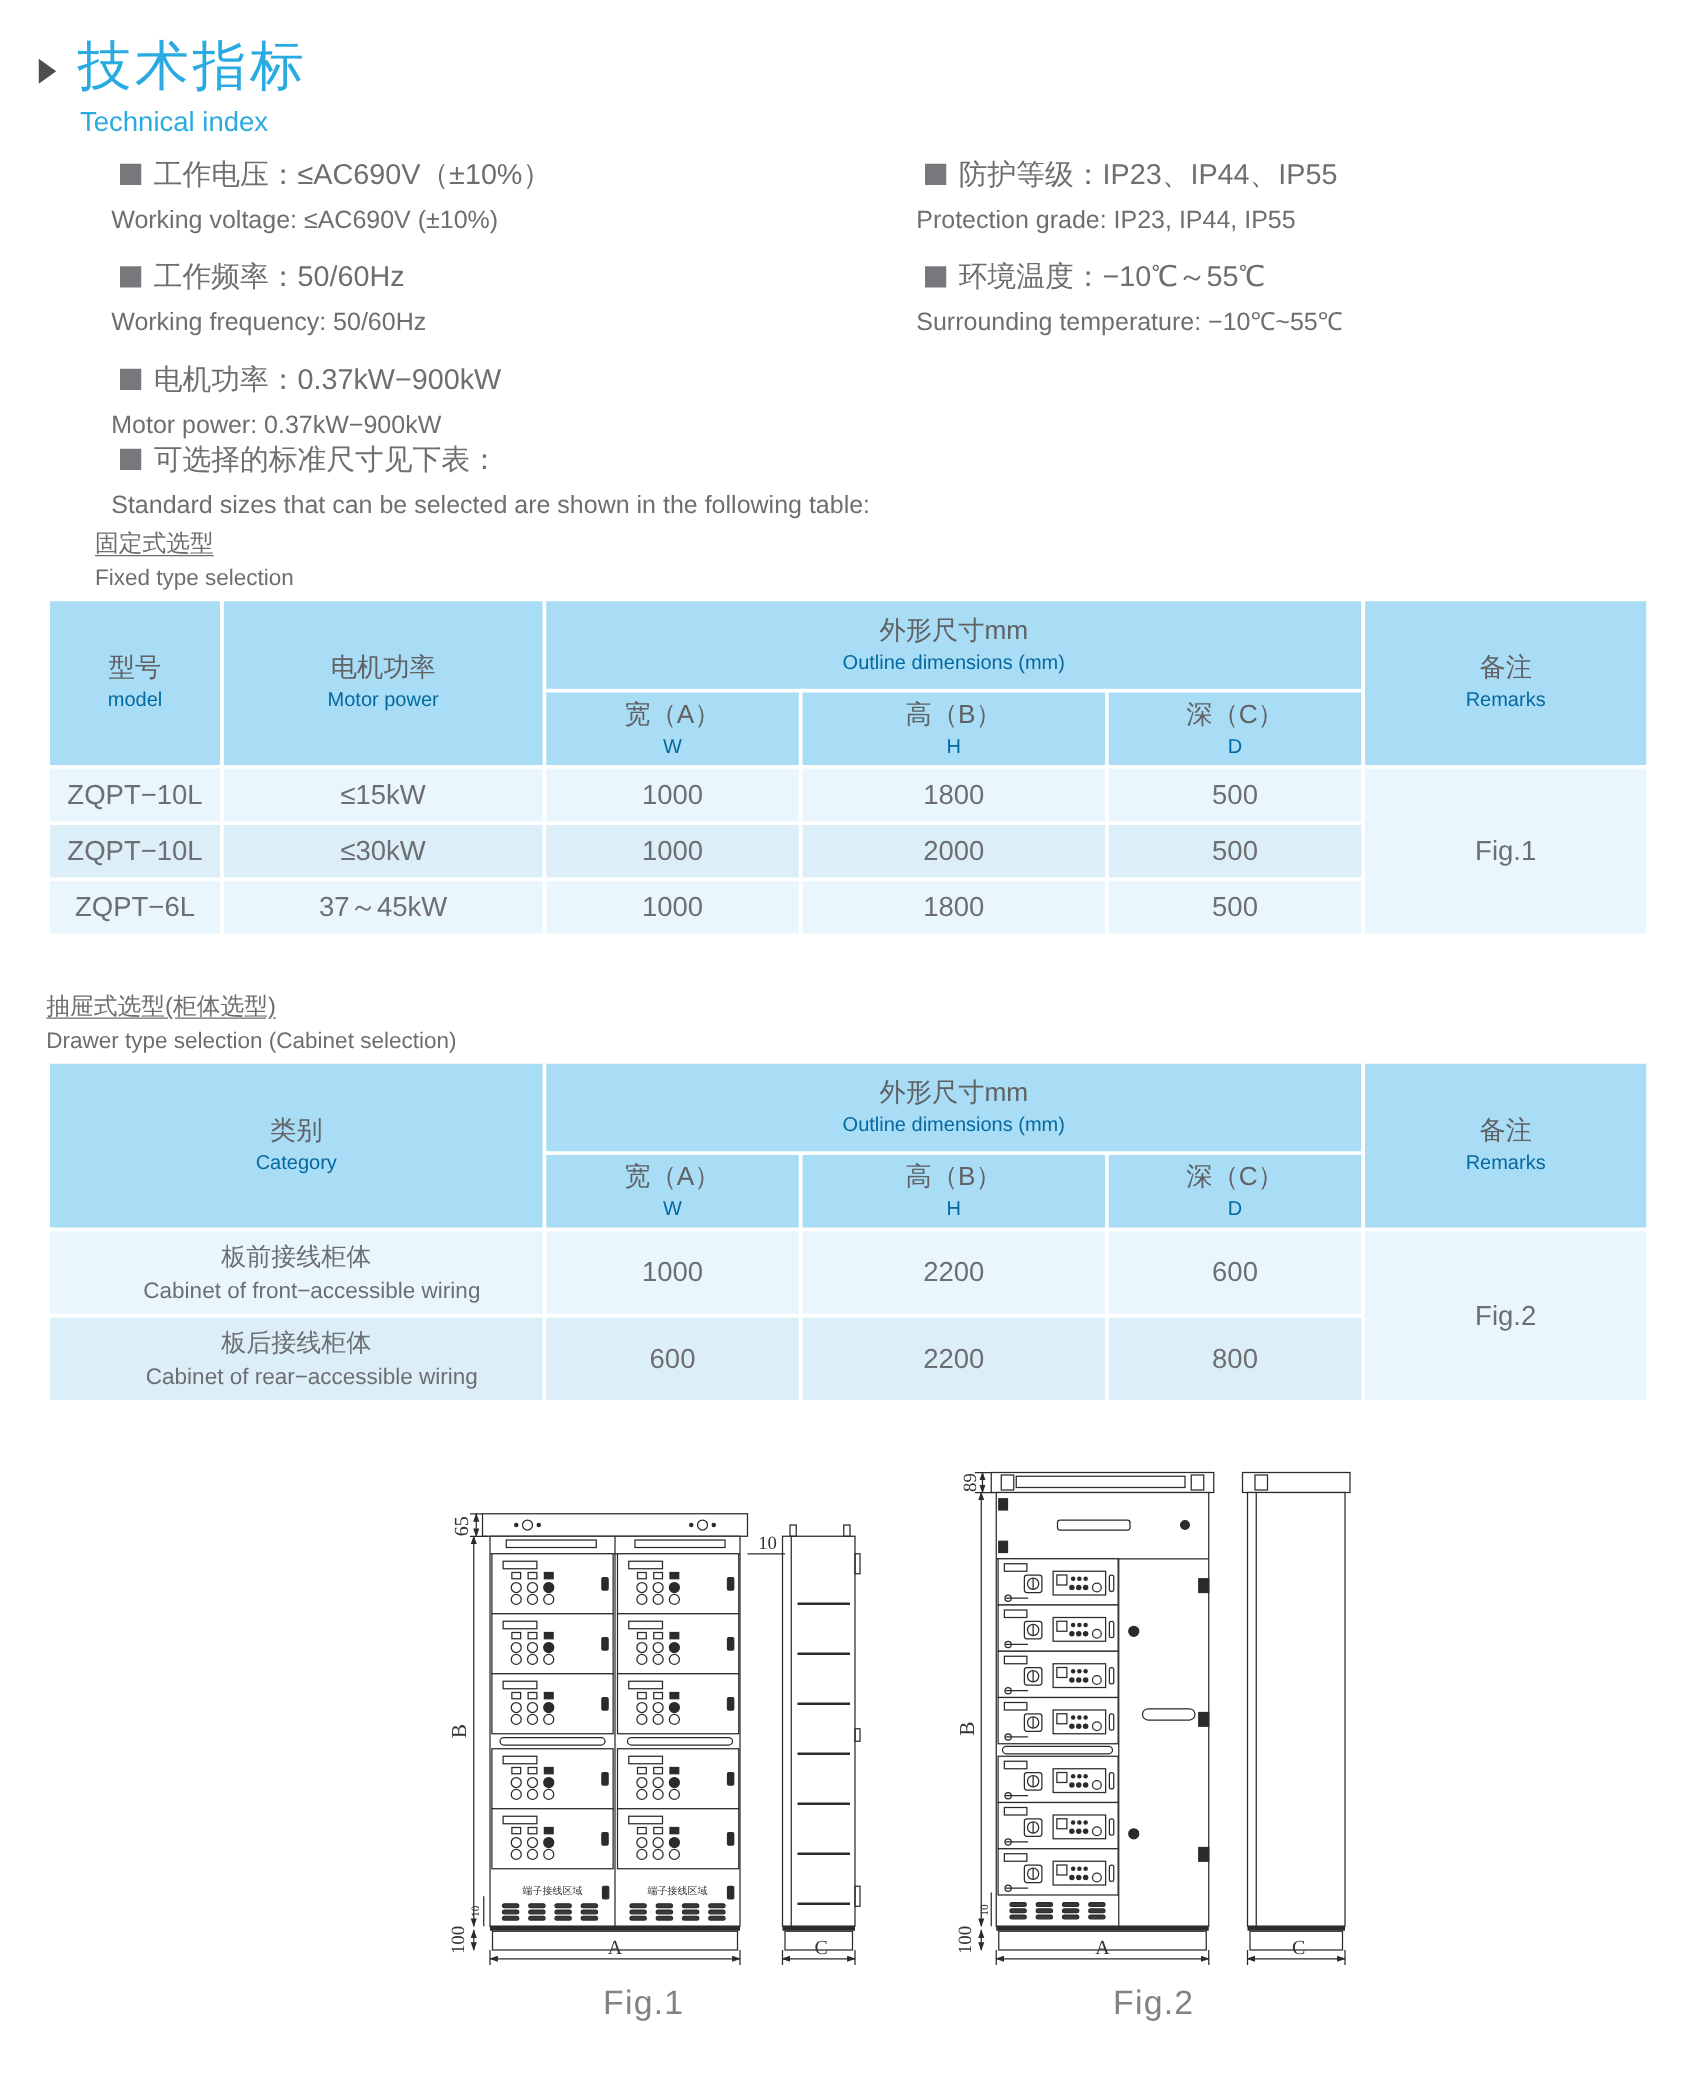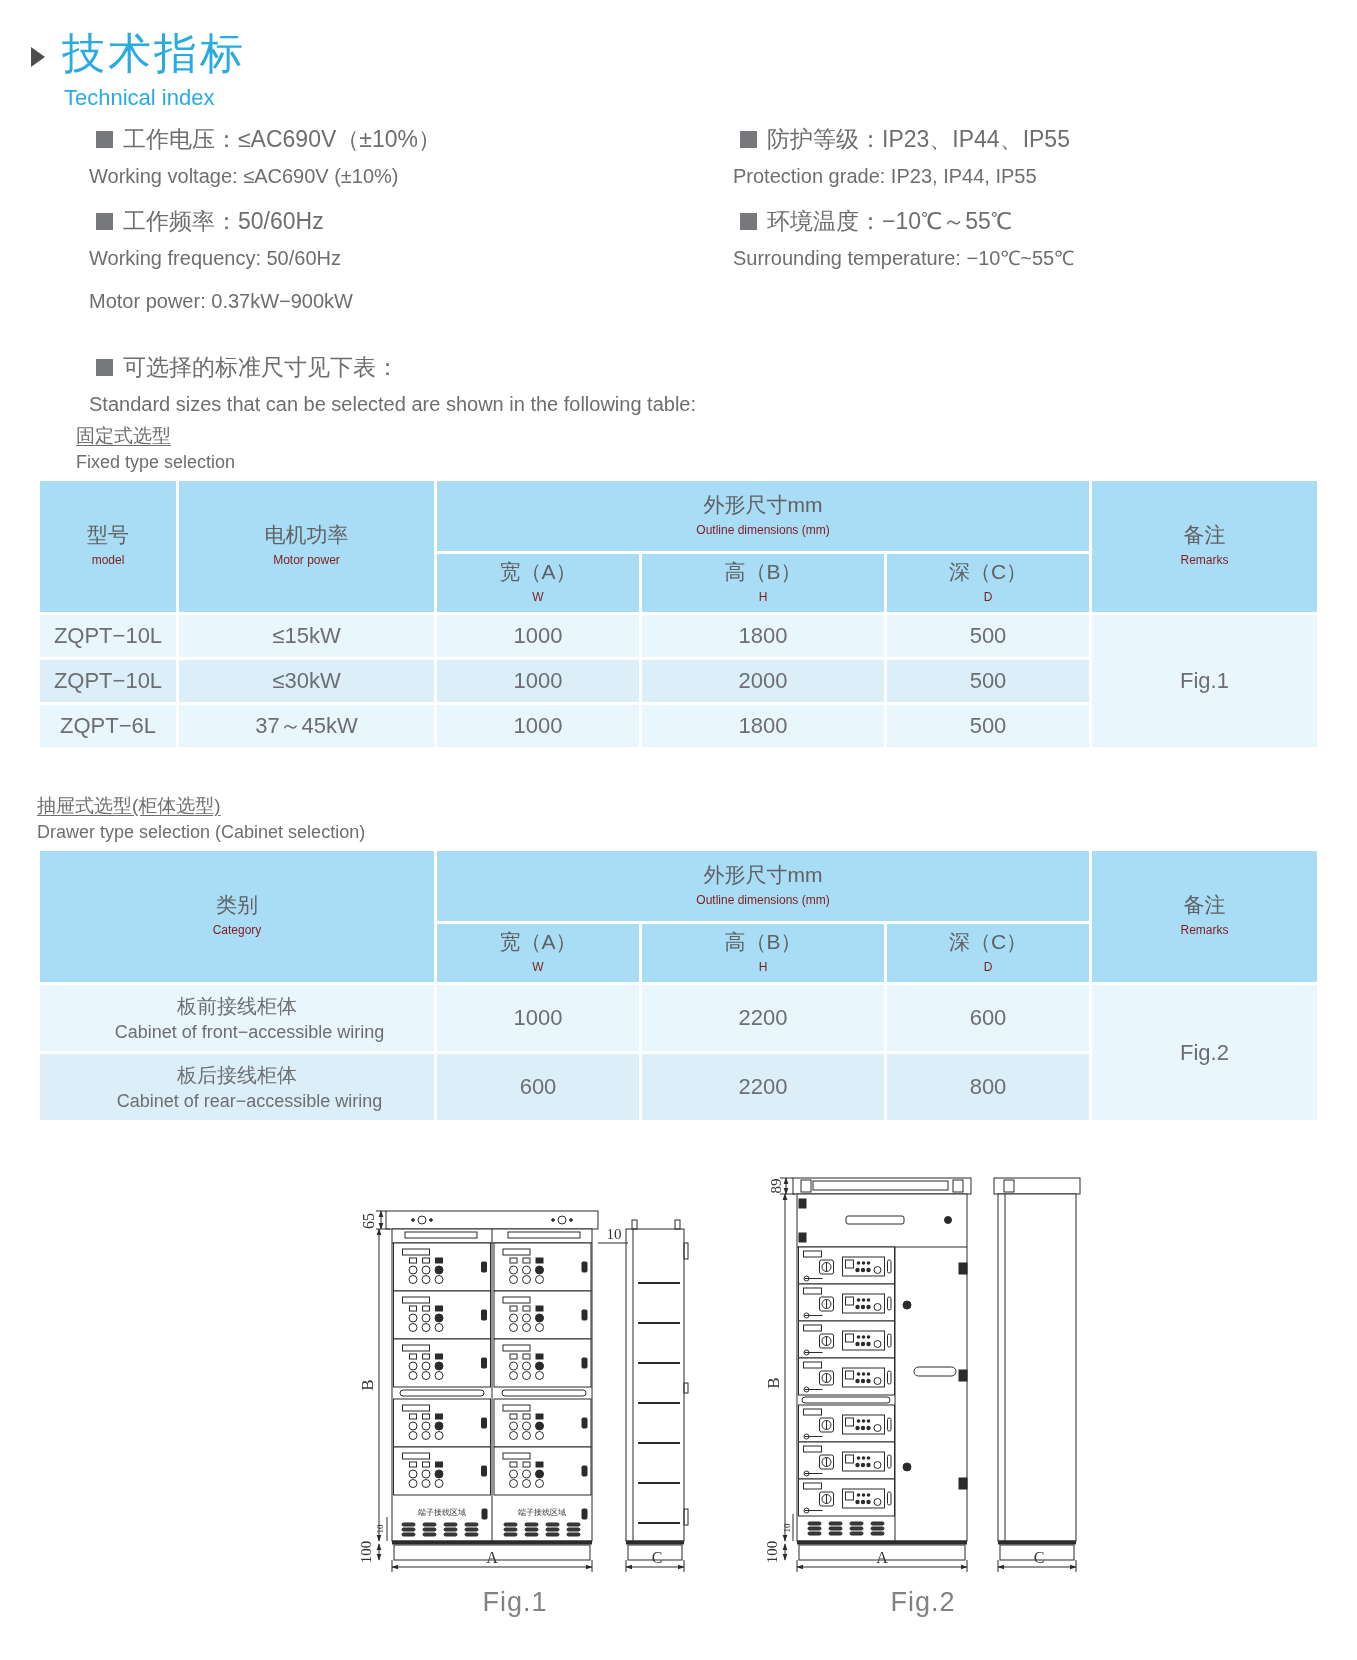--- a/index.html
+++ b/index.html
@@ -26,21 +26,21 @@
   .sec1{top:422px;margin-left:39px;} .sec2{top:792px;}
   .sec-cn{font-size:19px;line-height:27px;text-decoration:underline;text-underline-offset:3px;}
   .sec-en{font-size:18px;line-height:26px;}
   
   table.spec-table{position:absolute;left:37px;border-collapse:separate;border-spacing:3px;
     width:1283px;table-layout:fixed;background:#ffffff;}
   .t1{top:478px;} .t2{top:848px;}
   table.spec-table td{padding:0;text-align:center;vertical-align:middle;}
   td.hd{background:#A9DCF5;}
   .hd .cn{font-size:21px;line-height:28px;color:#606164;}
-  .hd .en{font-size:12px;line-height:23px;color:#7f1d1d;}
+  .hd .en{font-size:16px;line-height:23px;color:#0369a1;}
   tr.h1row{height:70px;} tr.h2row{height:58px;}
   .t1 tr.drow{height:42px;margin-top:17px;} .t2 tr.drow{height:66px;}
   td.dc{font-size:22px;color:#6D6E71;}
   tr.alt0 td.dc{background:#EAF6FD;} tr.alt1 td.dc{background:#DCEFF9;}
   td.remarks{background:#EAF6FD !important;font-size:22px;color:#6D6E71;}
   .cat-cn{font-size:20px;line-height:27px;} .cat-en{font-size:18px;line-height:24px;padding-left:25px;}
   
   .notes{position:absolute;left:40px;top:1116px;}
   .notes div{font-size:19px;line-height:31px;color:#6D6E71;}
   
@@ -65,20 +65,21 @@
   <div class="spec-col left">
     <div class="spec-item">
       <div class="spec-cn"><span class="sq"></span><span>工作电压：≤AC690V（±10%）</span></div>
       <div class="spec-en">Working voltage: ≤AC690V (±10%)</div>
     </div>
     <div class="spec-item">
       <div class="spec-cn"><span class="sq"></span><span>工作频率：50/60Hz</span></div>
       <div class="spec-en">Working frequency: 50/60Hz</div>
     </div>
     <div class="spec-item">
+      <div class="spec-cn"><span class="sq"></span><span>电机功率：0.37kW−900kW</span></div>
       <div class="spec-en">Motor power: 0.37kW−900kW</div>
     </div>
   </div>
 
   <div class="spec-col right">
     <div class="spec-item">
       <div class="spec-cn"><span class="sq"></span><span>防护等级：IP23、IP44、IP55</span></div>
       <div class="spec-en">Protection grade: IP23, IP44, IP55</div>
     </div>
     <div class="spec-item">

